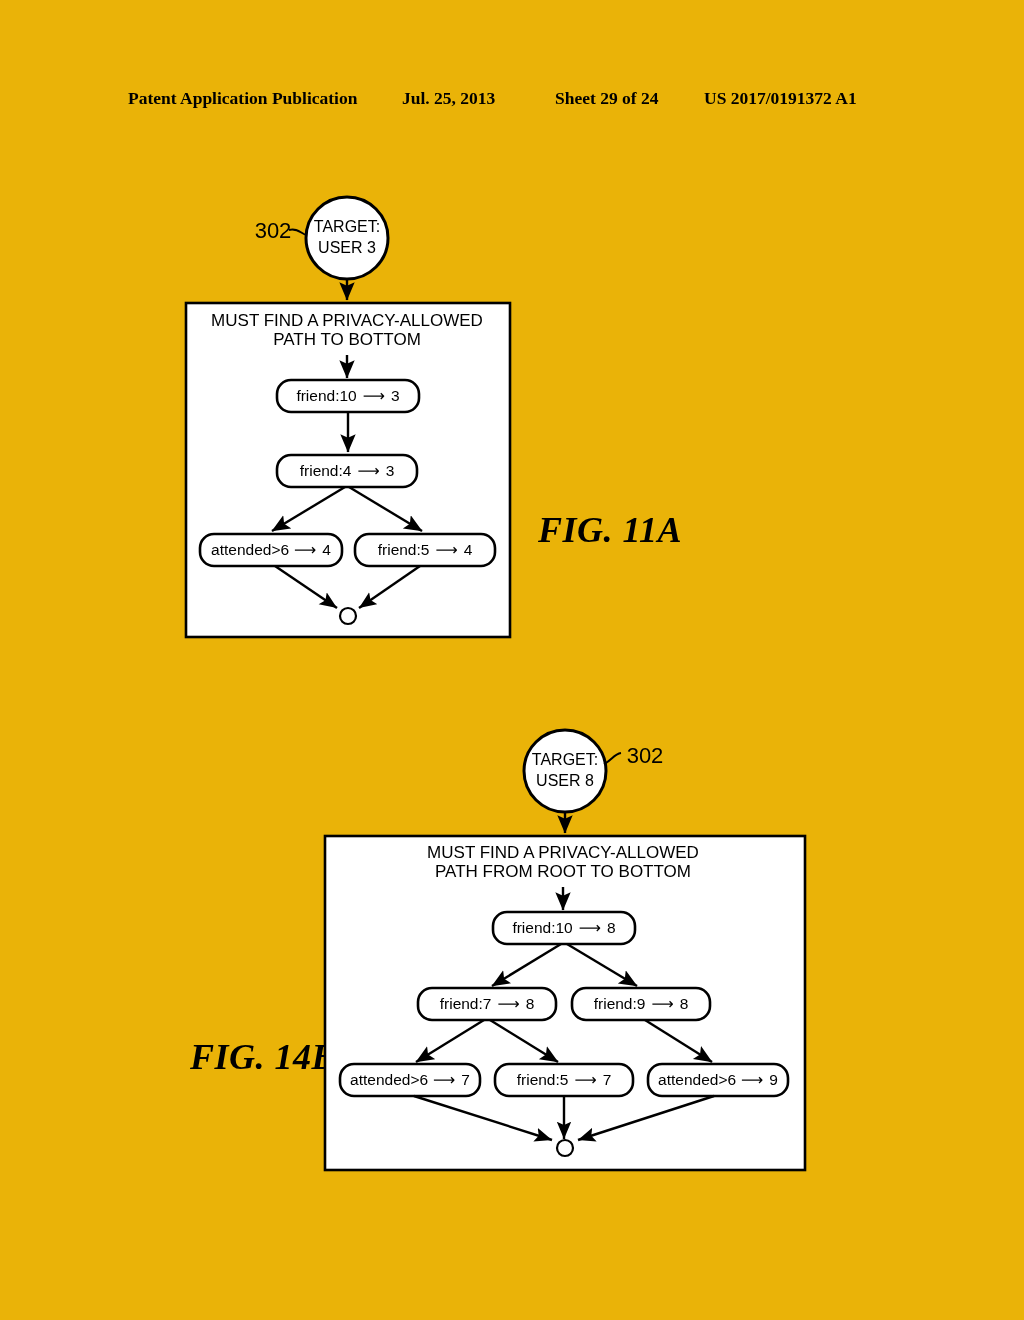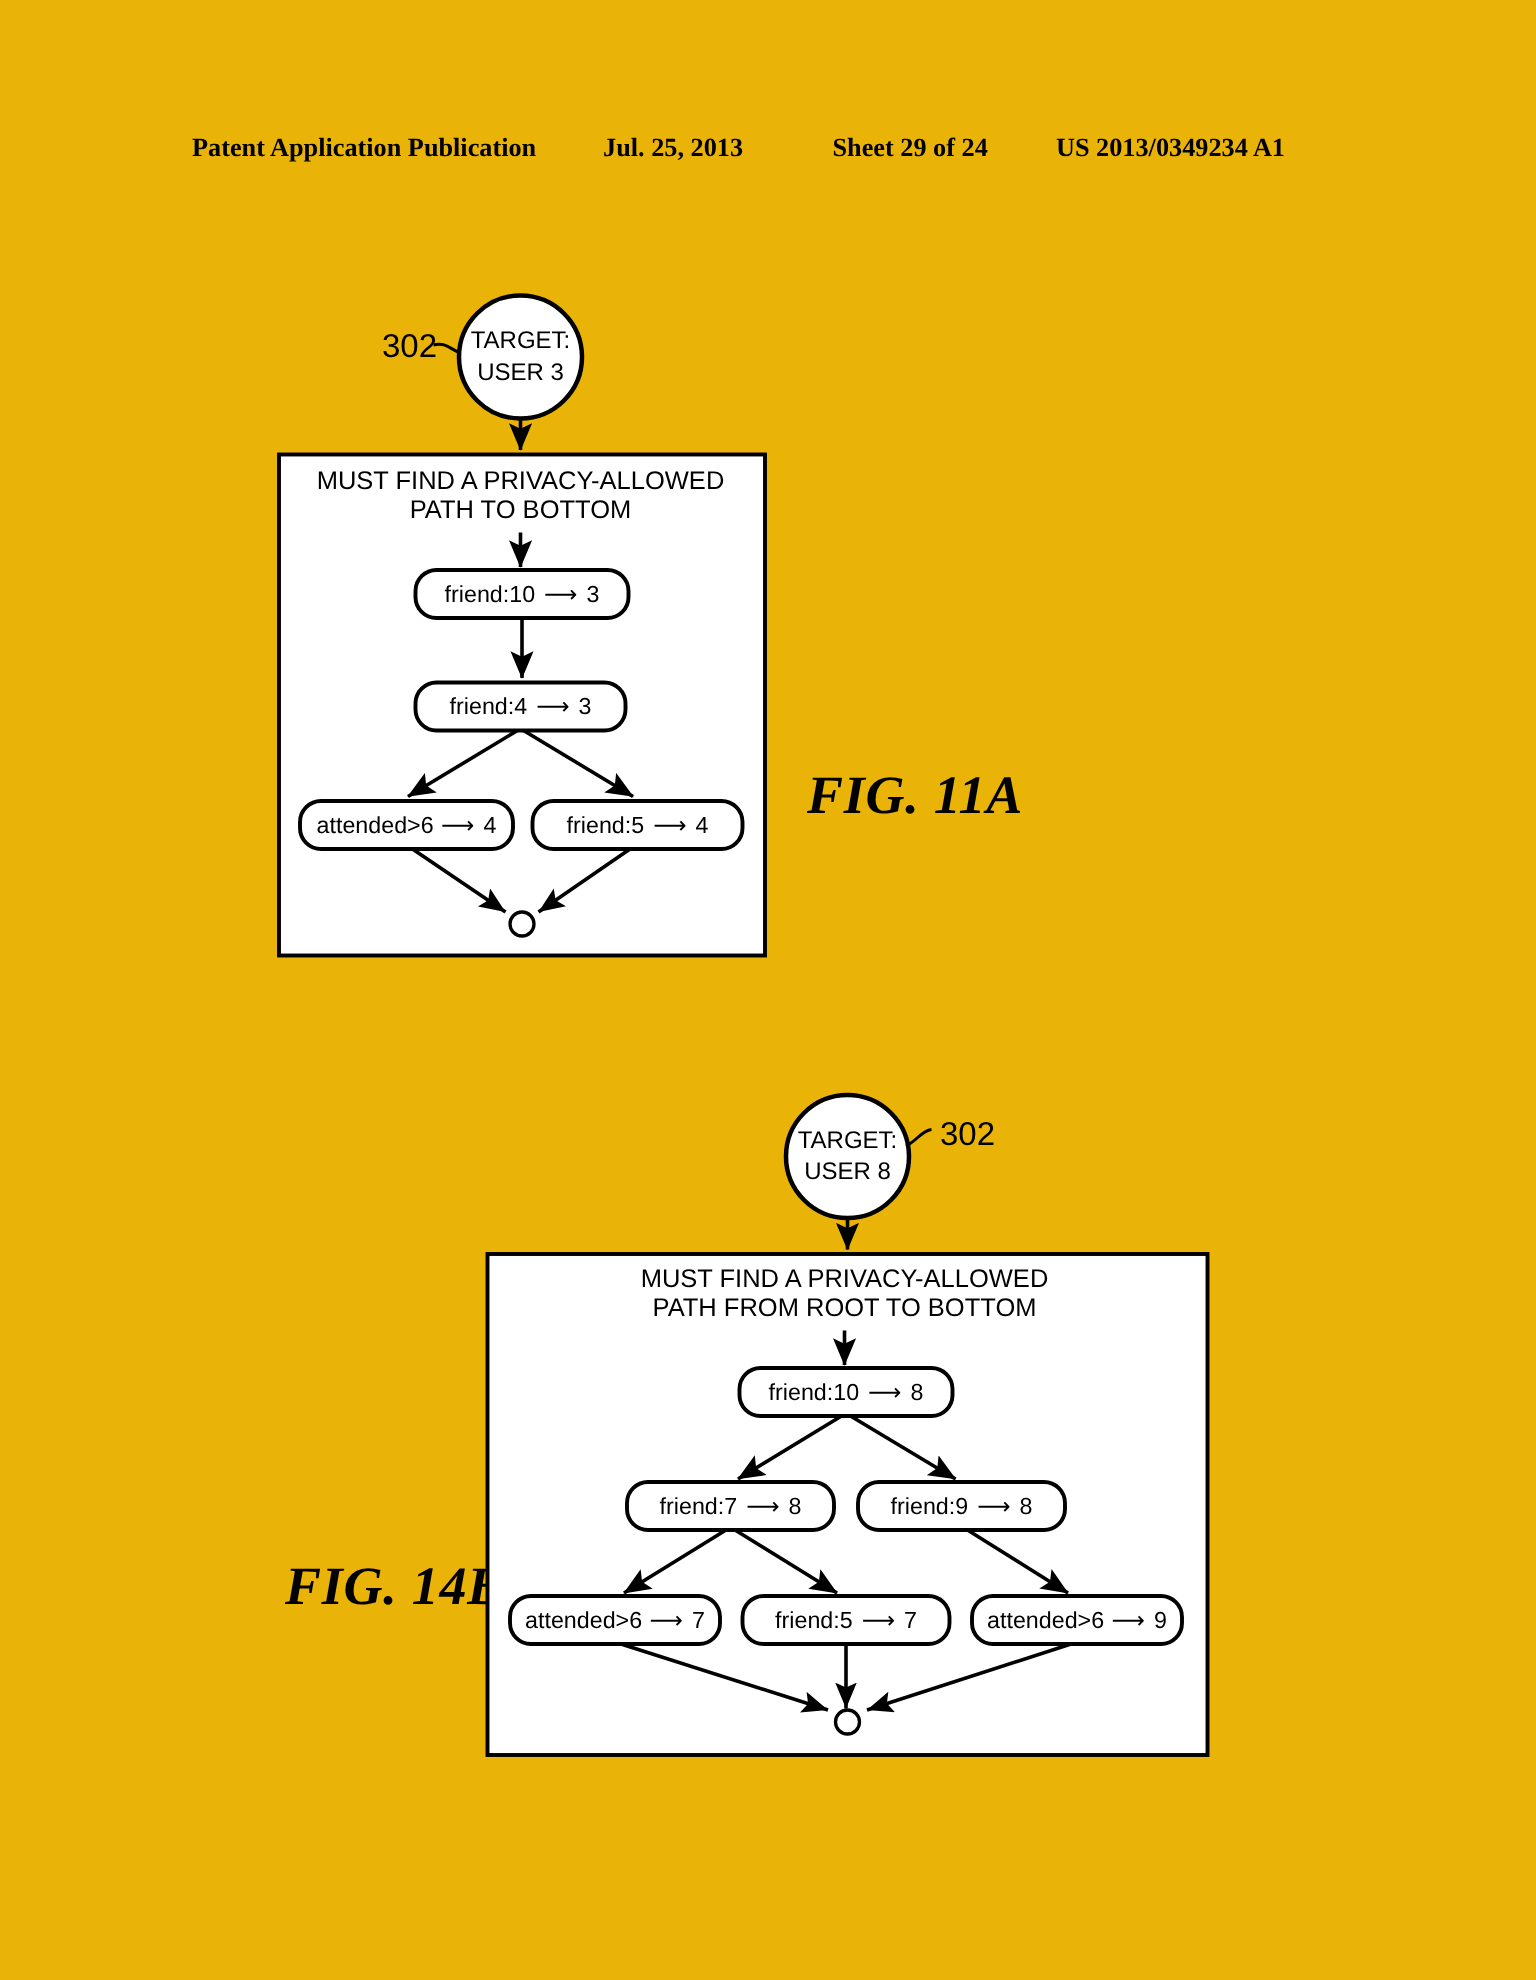--- a/index.html
+++ b/index.html
@@ -111,21 +111,21 @@
 </style>
 </head>
 <body>
 
 <div id="page">
 
   <div class="pat-header">
     <span class="ph-pub">Patent Application Publication</span>
     <span class="ph-date">Jul. 25, 2013</span>
     <span class="ph-sheet">Sheet 29 of 24</span>
-    <span class="ph-num">US 2013/0349234 A1</span>
+    <span class="ph-num">US 2017/0191372 A1</span>
   </div>
 
   <div class="fig-label" id="fig11a-label">FIG. 11A</div>
   <div class="fig-label" id="fig11b-label">FIG. 14B</div>
 
   <svg id="diagram" viewBox="0 0 1024 1320">
     <defs>
       <marker id="arrowhead" markerWidth="9" markerHeight="9" refX="7.4" refY="3.2" orient="auto" markerUnits="strokeWidth">
         <path d="M0,0 L7.6,3.2 L0,6.4 L1.5,3.2 Z" fill="#000000"></path>
       </marker>

